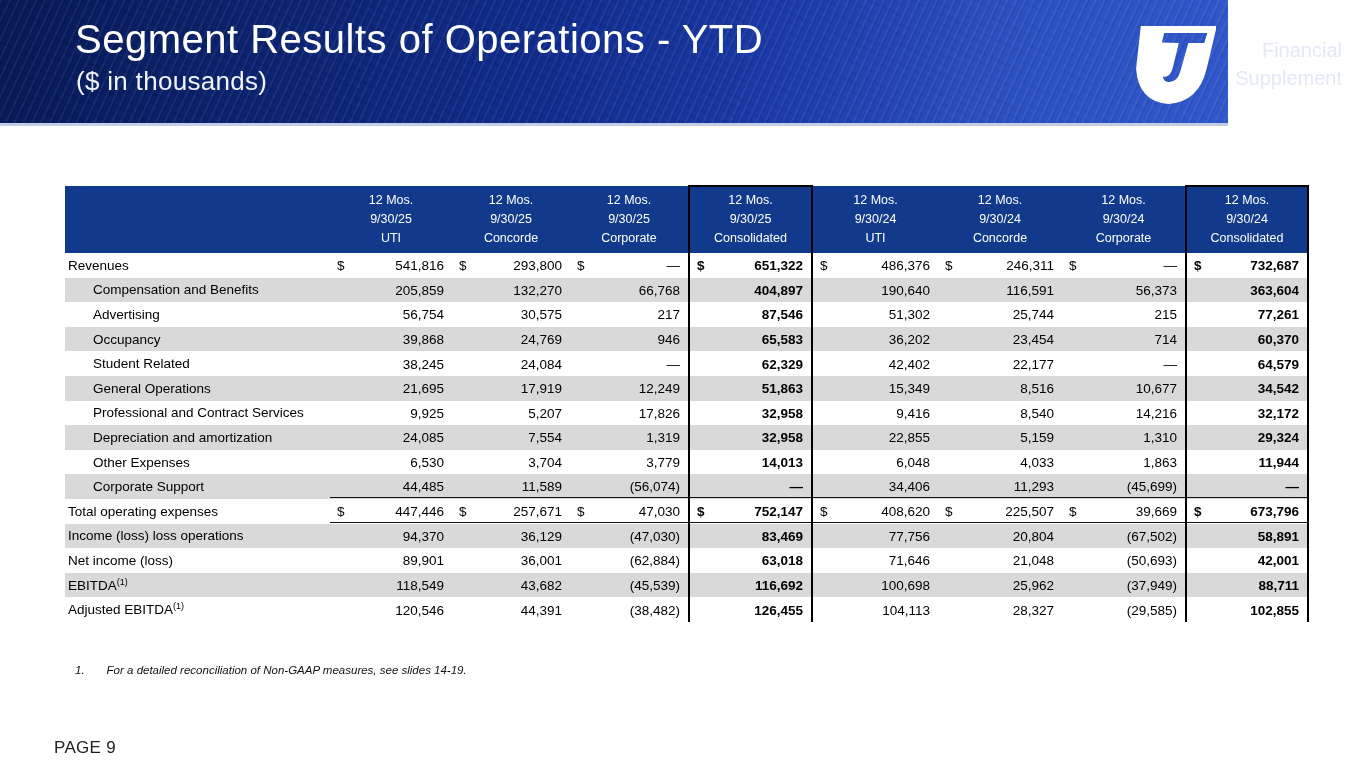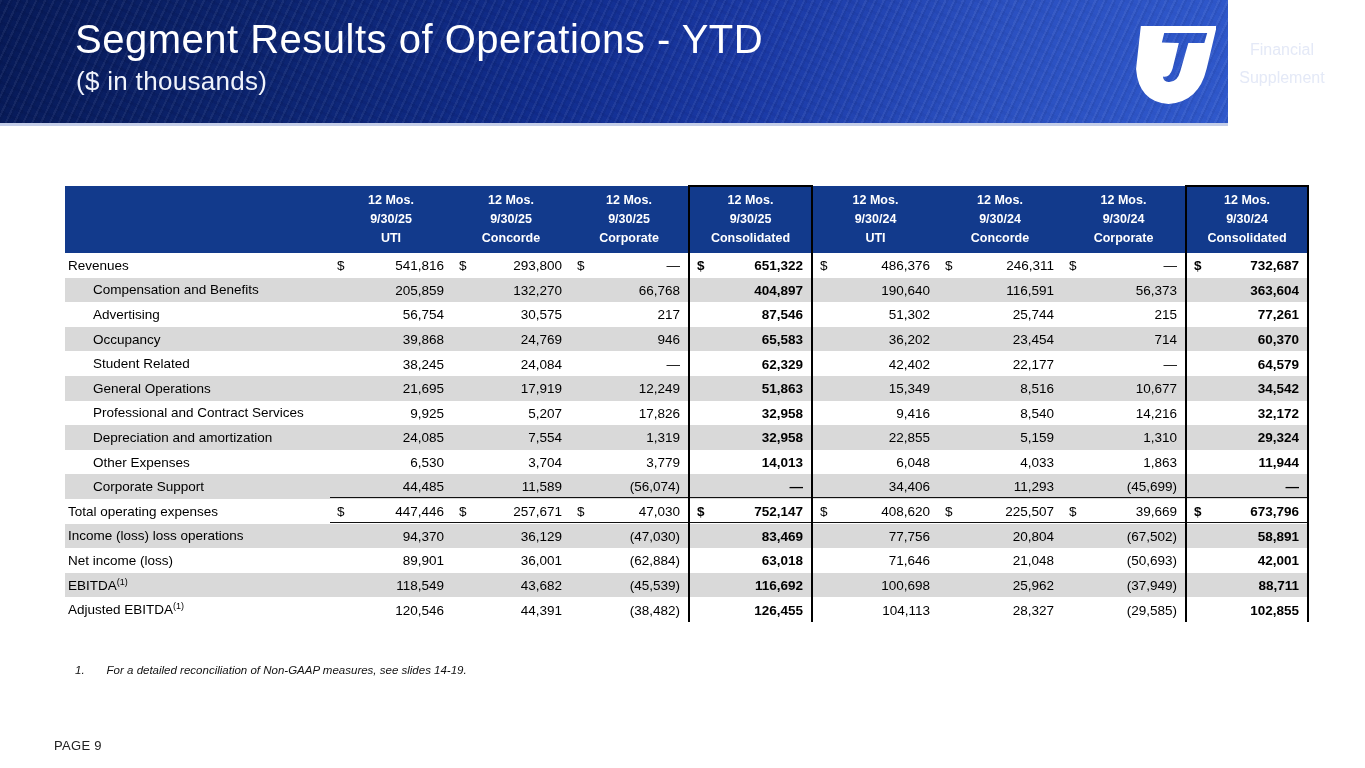--- a/index.html
+++ b/index.html
@@ -24,29 +24,29 @@
   .banner-title {
     position:absolute; left:75px; top:17px; color:#ffffff;
     font-size:40px; font-weight:400; letter-spacing:0.5px; z-index:2;
   }
   .banner-subtitle {
     position:absolute; left:76px; top:66px; color:#f0f3fb;
     font-size:26px; font-weight:300; letter-spacing:0.3px; z-index:2;
   }
   .logo-wrap { position:absolute; left:1128px; top:24px; z-index:2; }
   .brand-text {
-    position:absolute; left:1222px; top:36px; width:120px; text-align:center;
-    color:#e4e9f7; font-size:16px; font-weight:300; line-height:28px; z-index:2;
+    position:absolute; left:1222px; top:36px; width:120px; text-align:right;
+    color:#e4e9f7; font-size:20px; font-weight:300; line-height:28px; z-index:2;
   }
 
   
   .table-wrap { position:absolute; left:65px; top:185px; width:1243px; }
   table { border-collapse:collapse; table-layout:fixed; width:1243px; }
   thead th {
-    background:#123A8C; color:#ffffff; font-weight:bold; font-size:12.5px;
+    background:#123A8C; color:#ffffff; font-weight:normal; font-size:12.5px;
     vertical-align:middle; padding:4px 2px 5px 2px; line-height:19px; height:65px;
   }
   thead th div { text-align:center; }
   tbody td { height:24.6px; font-size:13.5px; color:#000; vertical-align:middle; padding:0; }
   tr.shaded td { background:#D9D9D9; }
   td.lbl { padding-left:3px; white-space:nowrap; }
   td.lbl.ind { padding-left:28px; }
   td.lbl sup { font-size:9px; vertical-align:super; line-height:0; }
   .cf { display:flex; justify-content:space-between; align-items:center; padding:0 8px 0 7px; height:22px; margin-top:1px; }
   .cf .dol { text-align:left; }
@@ -56,21 +56,21 @@
   td.boxed.lastrow { border-bottom:2.2px solid #000; }
   tr.rule td.num .cf { border-bottom:1.4px solid #111; }
   td.pct { text-align:center; }
   td.num { white-space:nowrap; }
 
   
   .footnote {
     position:absolute; left:75px; top:664px; font-size:11.5px; font-style:italic;
     color:#111; display:flex; gap:22px;
   }
-  .page-label { position:absolute; left:54px; top:738px; font-size:13px; color:#222; letter-spacing:0.3px; }
+  .page-label { position:absolute; left:54px; top:738px; font-size:17px; color:#222; letter-spacing:0.3px; }
 </style>
 </head>
 <body>
 
 <div class="slide">
 
   <div class="banner">
     <div class="banner-title">Segment Results of Operations - YTD</div>
     <div class="banner-subtitle">($ in thousands)</div>
     <div class="logo-wrap">

